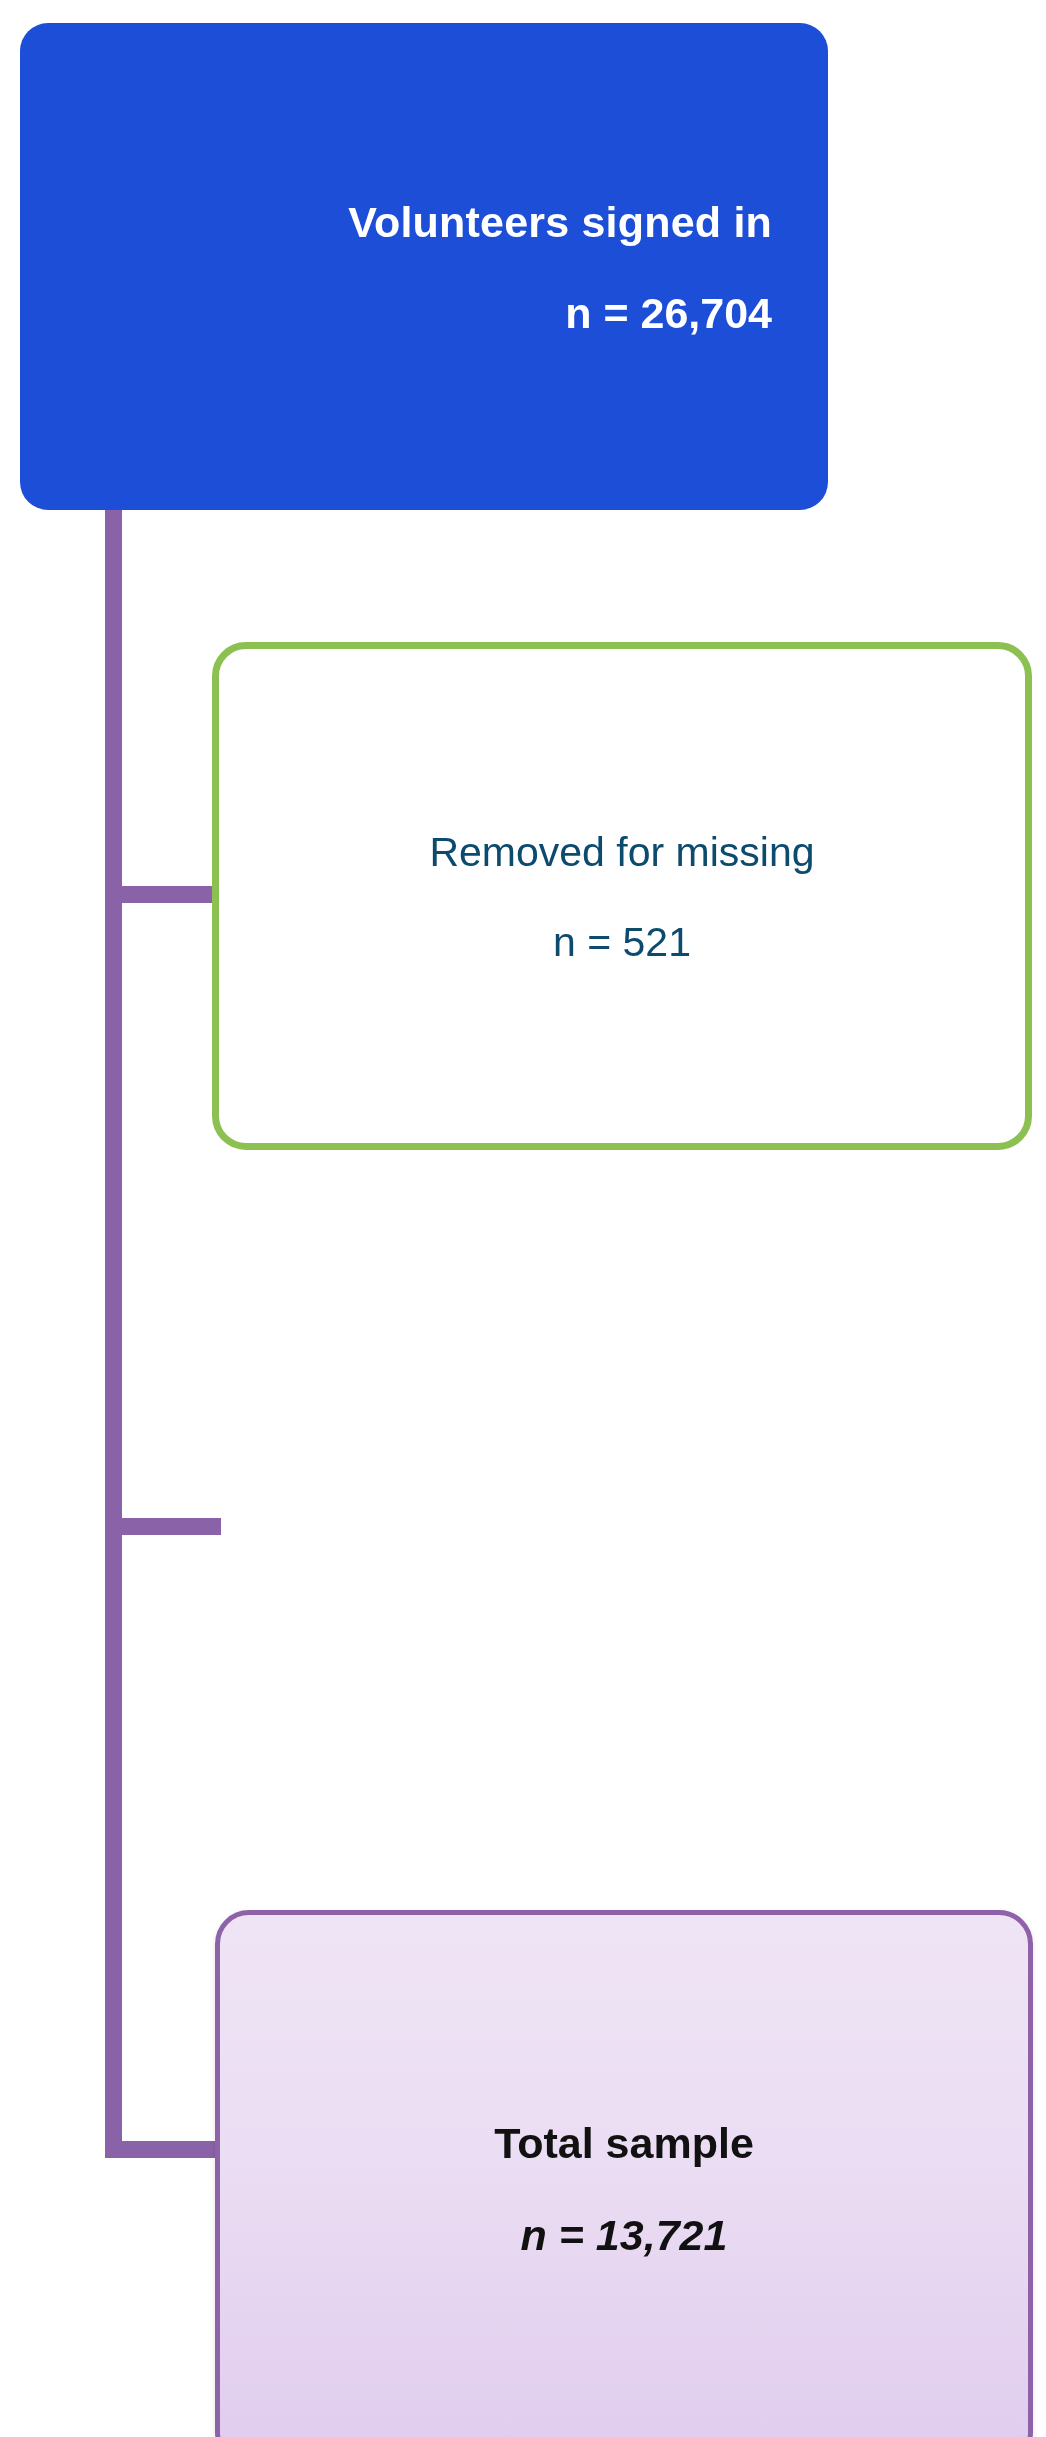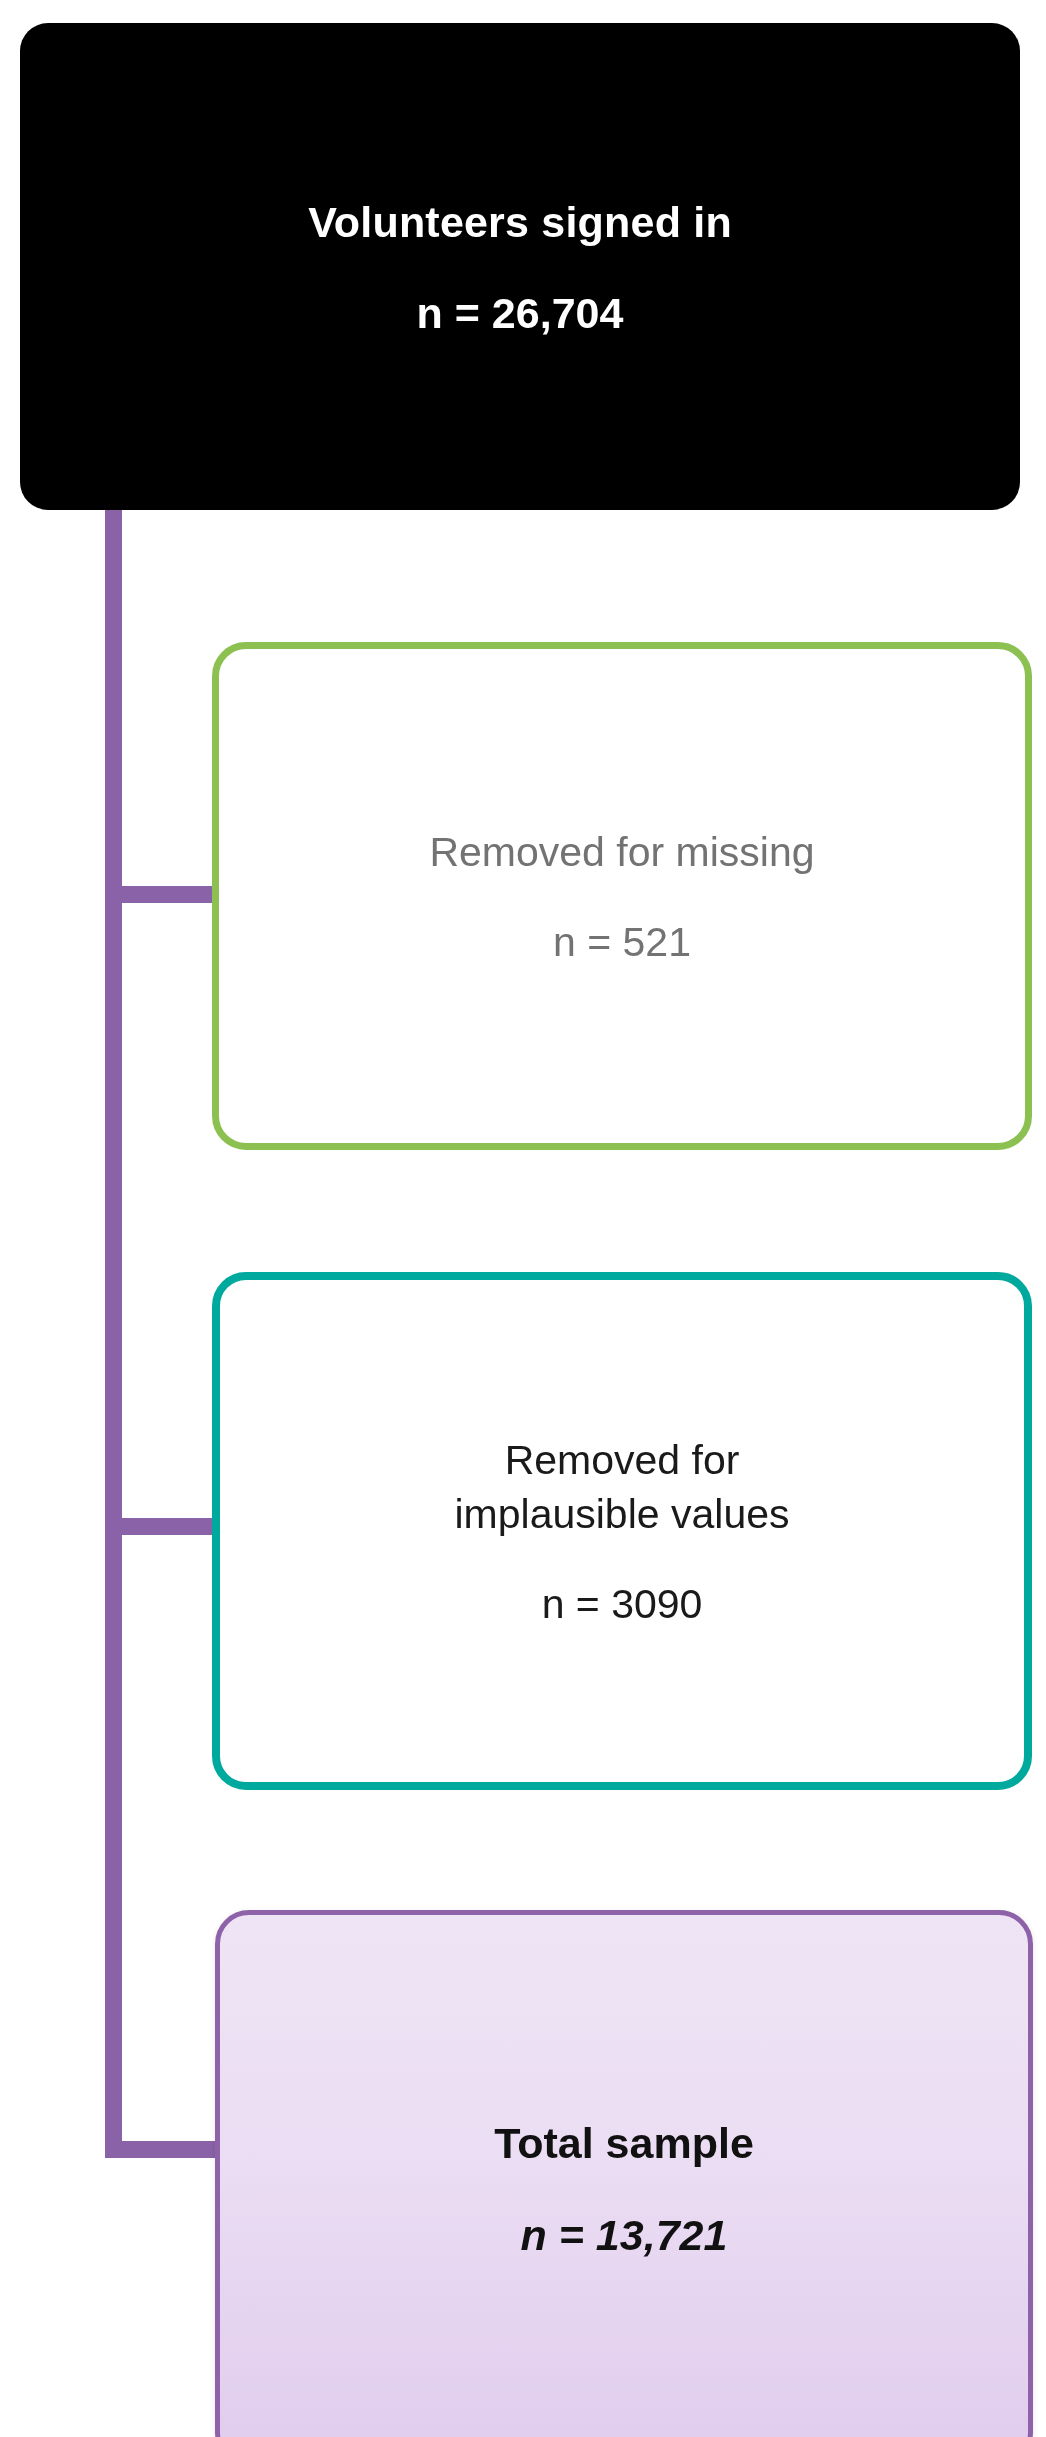--- a/index.html
+++ b/index.html
@@ -40,26 +40,27 @@
 
   .node .line {
     display: block;
     width: 100%;
   }
 
   
   .node-enrolled {
     left: 20px;
     top: 23px;
-    width: 1000px;
+    width: 808px;
     height: 487px;
-    background: #000000;
+    background: #1d4ed8;
     border-radius: 28px;
     color: #ffffff;
     padding: 0 56px;
+    align-items: flex-end;
   }
   .node-enrolled .title {
     font-size: 43px;
     font-weight: bold;
     line-height: 1.28;
     letter-spacing: 0.2px;
   }
   .node-enrolled .count {
     font-size: 43px;
     font-weight: bold;
@@ -68,21 +69,21 @@
 
   
   .node-missing {
     left: 212px;
     top: 642px;
     width: 820px;
     height: 508px;
     background: #ffffff;
     border: 7px solid #8CC152;
     border-radius: 34px;
-    color: #737373;
+    color: #0c4a6e;
     padding: 0 50px;
   }
   .node-missing .title {
     font-size: 41px;
     font-weight: normal;
     line-height: 1.3;
   }
   .node-missing .count {
     font-size: 41px;
     font-weight: normal;
@@ -162,27 +163,20 @@
     <div class="count">n = 26,704</div>
   </div>
 
   <div class="node node-missing">
     <div class="title">
       <span class="line nowrap">Removed for missing</span>
     </div>
     <div class="count">n = 521</div>
   </div>
 
-  <div class="node node-implausible">
-    <div class="title">
-      <span class="line nowrap">Removed for</span>
-      <span class="line nowrap">implausible values</span>
-    </div>
-    <div class="count">n = 3090</div>
-  </div>
 
   <div class="node node-total">
     <div class="title">
       <span class="line nowrap">Total sample</span>
     </div>
     <div class="count">n = 13,721</div>
   </div>
 
 </div>
 

